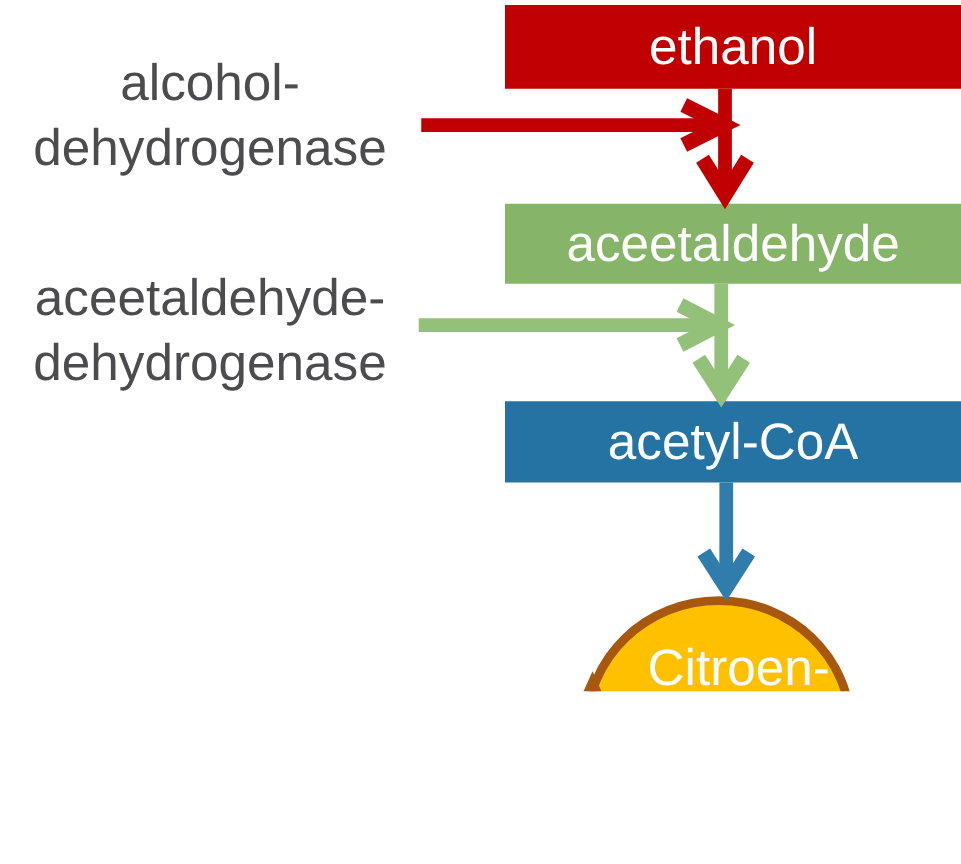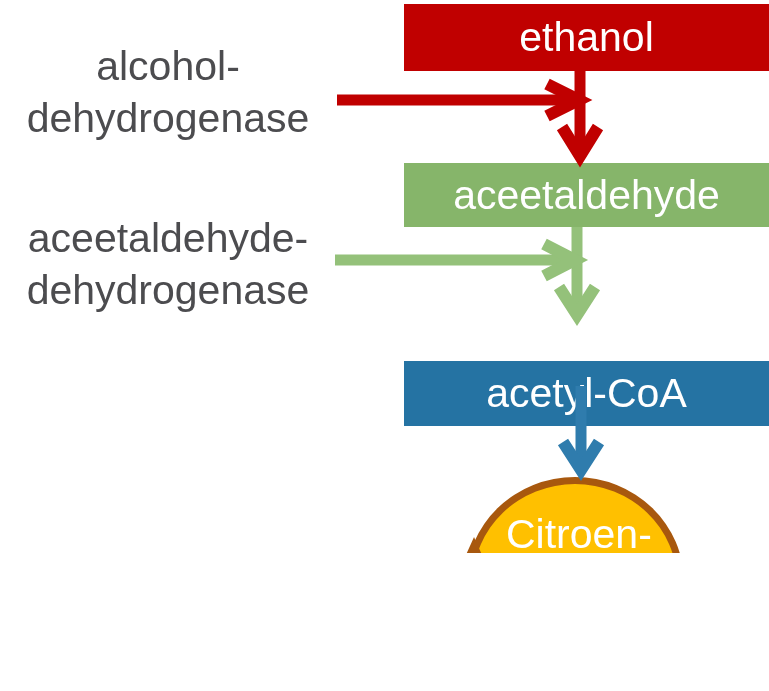--- a/index.html
+++ b/index.html
@@ -10,37 +10,37 @@
     overflow:hidden;
     font-family:"Liberation Sans",sans-serif;
   }
   .box{
     position:absolute;left:404px;width:365px;
     display:flex;align-items:center;justify-content:center;
     color:var(--box-text,#fff);font-size:41px;line-height:1;
   }
   #box-ethanol{top:4px;height:67px;background:var(--red,#c00000);}
   #box-aceetaldehyde{top:163px;height:64px;background:var(--green-box,#86b56a);}
-  #box-acetylcoa{top:321px;height:65px;background:var(--blue-box,#2573a3);margin-top:40px;}
+  #box-acetylcoa{top:321px;height:65px;background:var(--blue-box,#2573a3);}
   .enzyme{
     position:absolute;left:-2px;width:340px;
     text-align:center;font-size:41px;line-height:52px;
     color:var(--enzyme-text,#4c4c4f);
   }
   #enzyme-adh{top:40px;}
   #enzyme-aldh{top:212px;}
   .cycle-circle{
     position:absolute;left:466px;top:477px;width:218px;height:210px;
     box-sizing:border-box;
     border:7px solid var(--circle-border,#a8580e);
     border-radius:50%;
     background:var(--circle-fill,#ffc000);
   }
   .cycle-text{
-    position:absolute;left:33px;top:25px;
+    position:absolute;left:45px;top:25px;
     font-size:41px;line-height:50px;color:#fff;
   }
   .arrows{position:absolute;left:0;top:0;pointer-events:none;}
   .shaft{fill:none;stroke-width:11;stroke-linecap:butt;}
   .head{fill:none;stroke-width:12;stroke-linejoin:miter;stroke-linecap:butt;}
   .stroke-red{stroke:var(--red,#c00000);}
   .stroke-green{stroke:var(--green-arrow,#94c17a);}
   .stroke-blue{stroke:var(--blue-arrow,#2f7cad);}
   .stroke-orange{stroke:var(--circle-border,#a8580e);}
 </style>

